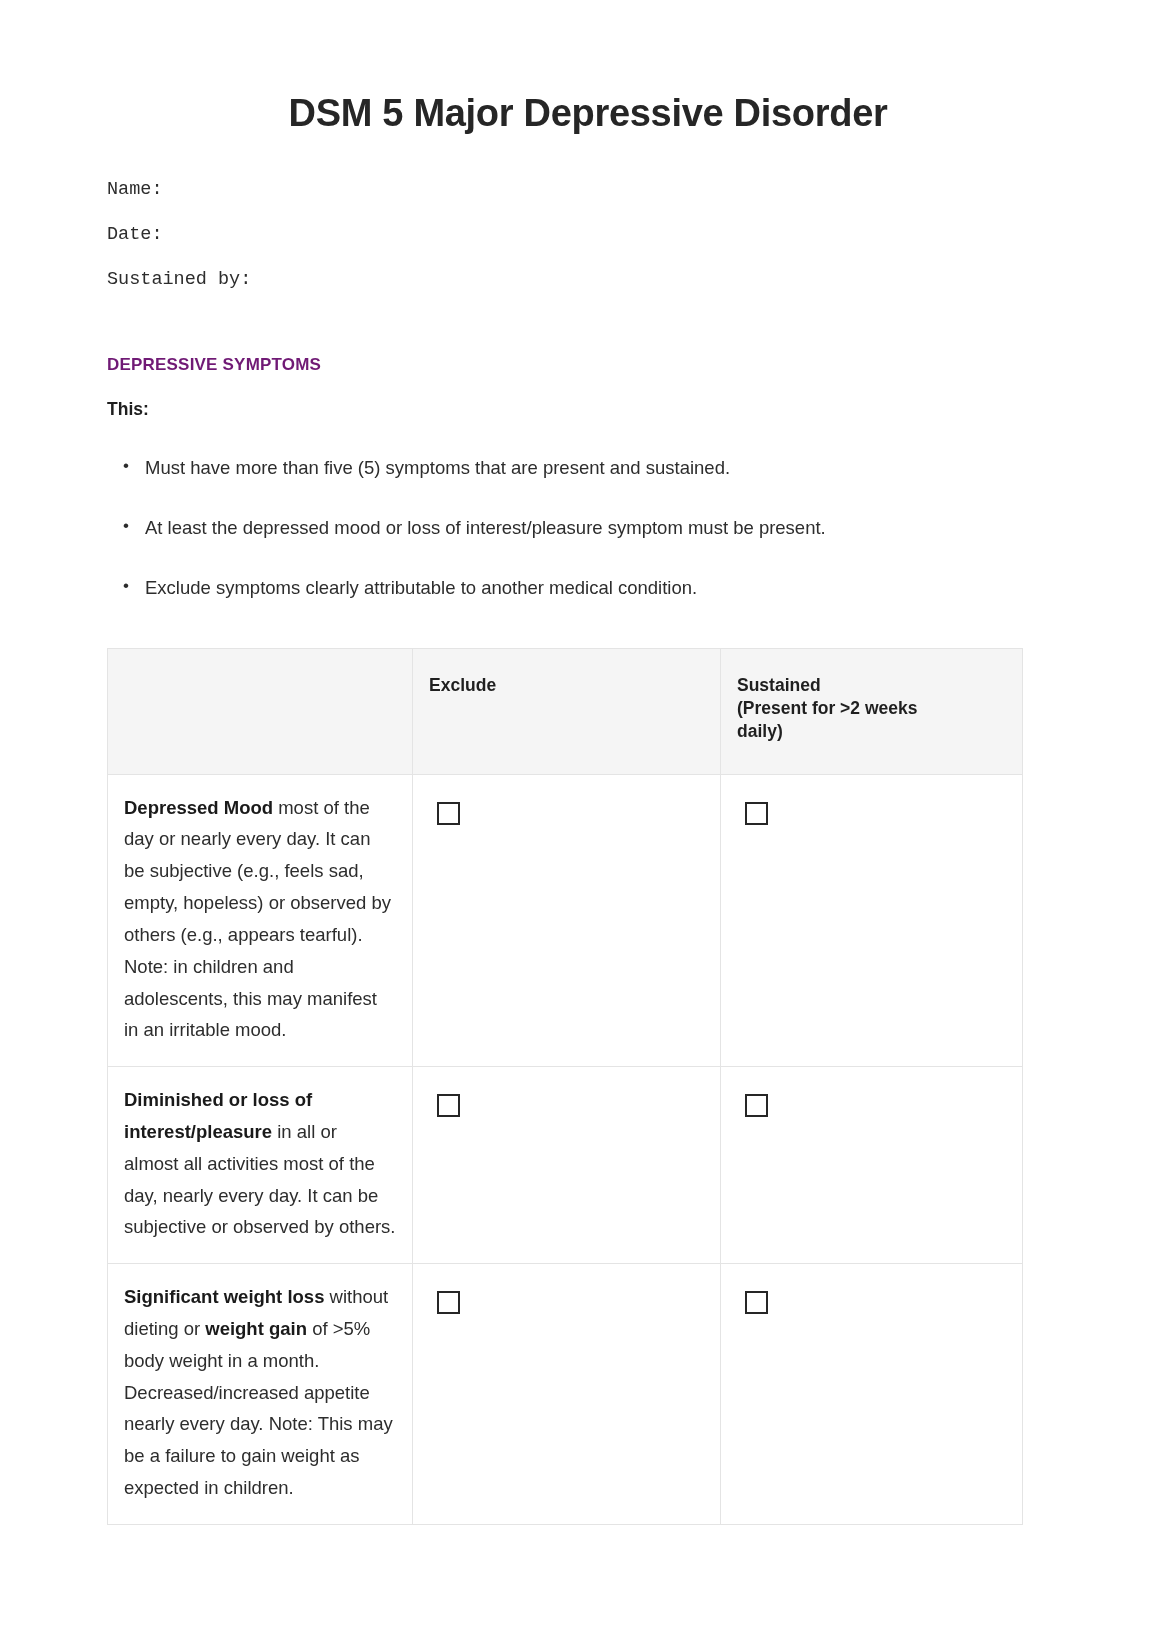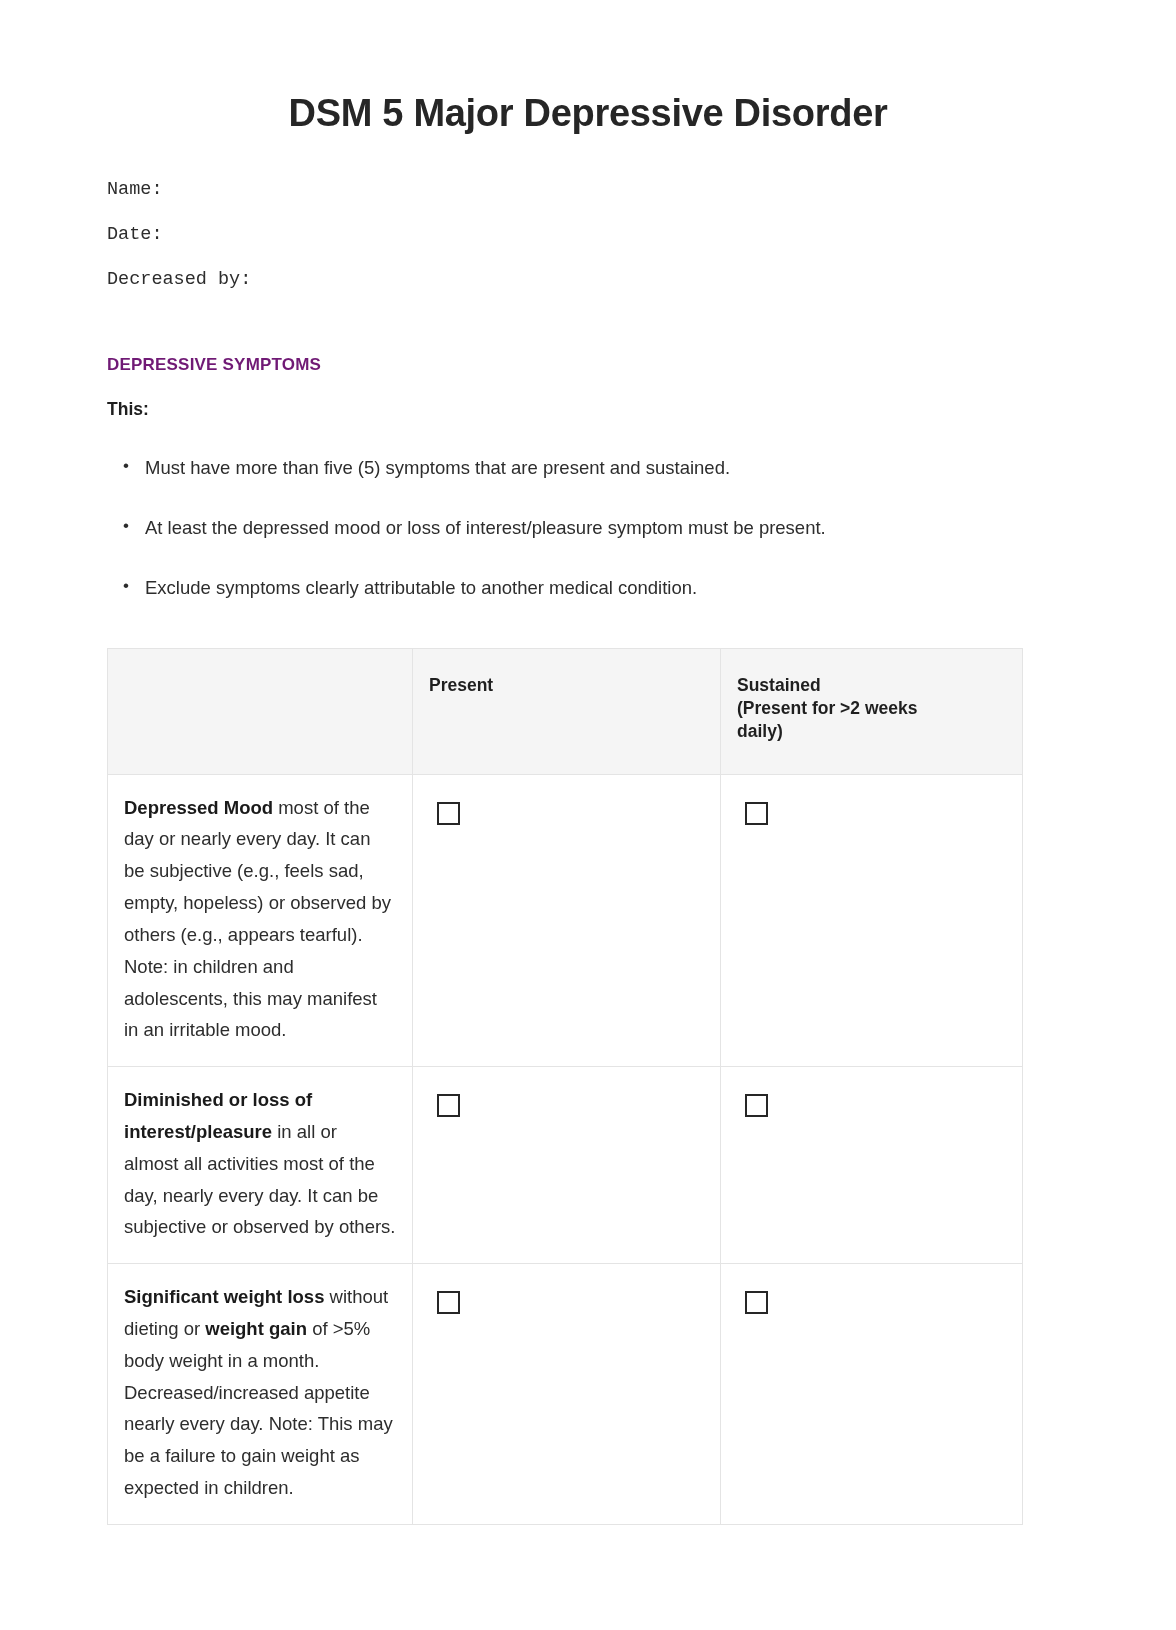--- a/index.html
+++ b/index.html
@@ -144,21 +144,21 @@
 </head>
 <body>
 
 <div class="page">
 
   <h1 class="doc-title">DSM 5 Major Depressive Disorder</h1>
 
   <div class="form-fields">
     <div class="form-field">Name:</div>
     <div class="form-field">Date:</div>
-    <div class="form-field">Decreased by:</div>
+    <div class="form-field">Sustained by:</div>
   </div>
 
   <div class="section-heading">DEPRESSIVE SYMPTOMS</div>
 
   <div class="note-label">This:</div>
 
   <ul class="note-list">
     <li>Must have more than five (5) symptoms that are present and sustained.</li>
     <li>At least the depressed mood or loss of interest/pleasure symptom must be present.</li>
     <li>Exclude symptoms clearly attributable to another medical condition.</li>
@@ -166,21 +166,21 @@
 
   <table class="symptom-table">
     <colgroup>
       <col class="col-symptom">
       <col class="col-present">
       <col class="col-sustained">
     </colgroup>
     <thead>
       <tr>
         <th></th>
-        <th>Present</th>
+        <th>Exclude</th>
         <th><span>Sustained</span><br><span>(Present for &gt;2 weeks</span><br><span>daily)</span></th>
       </tr>
     </thead>
     <tbody>
       <tr>
         <td>
           <div class="symptom-cell"><b>Depressed Mood</b><span> most of the day or nearly every day. It can be subjective (e.g., feels sad, empty, hopeless) or observed by others (e.g., appears tearful). Note: in children and adolescents, this may manifest in an irritable mood.</span></div>
         </td>
         <td class="checkbox-cell">
           <span class="checkbox"></span>

